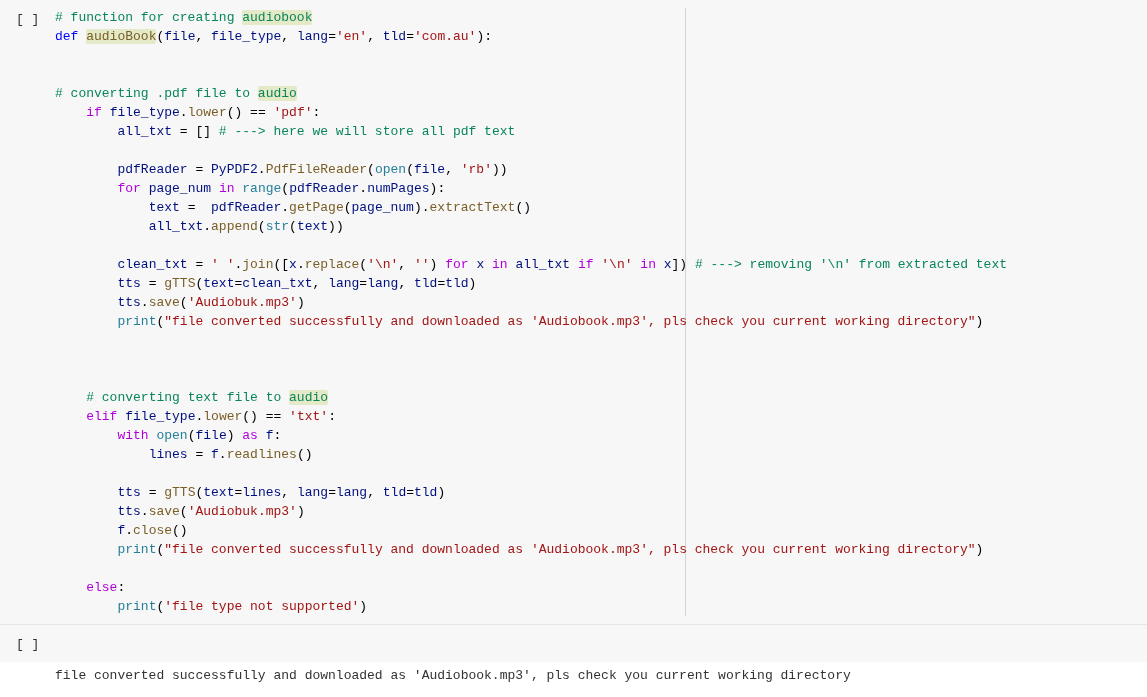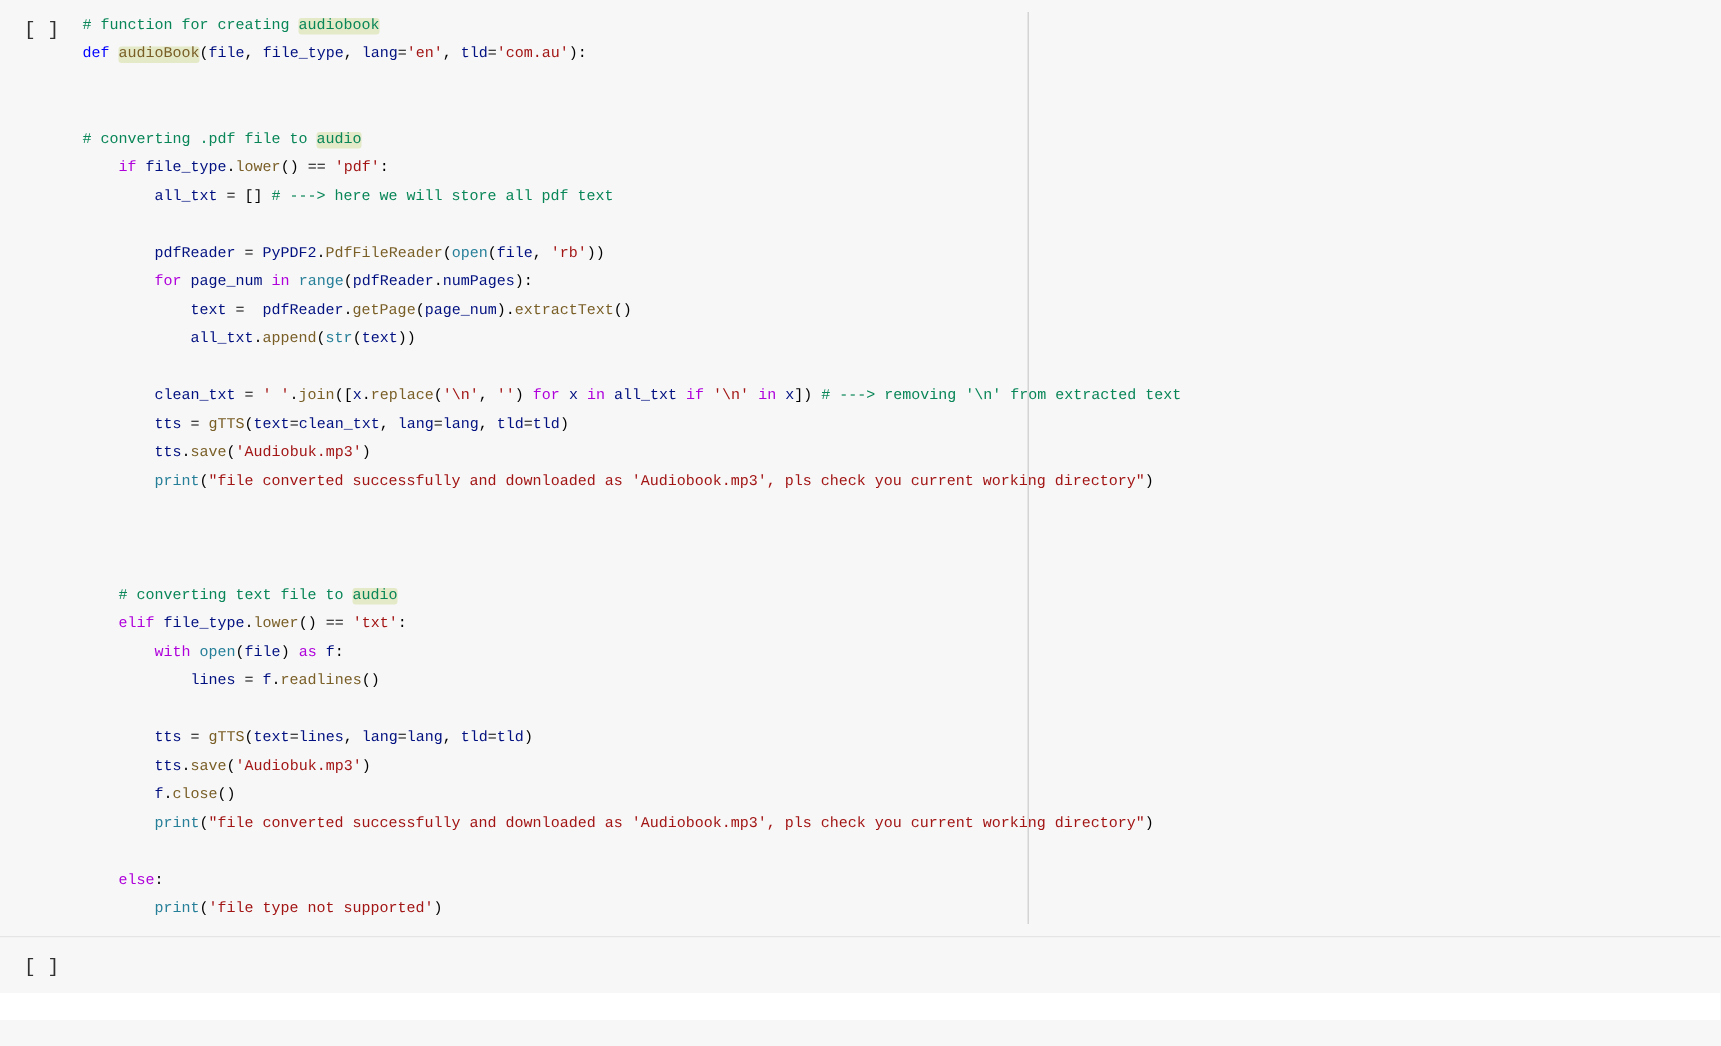--- a/index.html
+++ b/index.html
@@ -29,21 +29,21 @@
     font-family: Consolas, "Courier New", monospace;
     padding-top: 2px;
   }
   .code-area {
     flex: 1;
     position: relative;
     padding-right: 8px;
   }
   pre.code {
     font-family: Consolas, "Courier New", monospace;
-    font-size: 10px;
+    font-size: 13px;
     line-height: 19px;
     white-space: pre;
     position: relative;
   }
   .ruler {
     position: absolute;
     top: 0;
     bottom: 0;
     border-left: 1px solid #d4d4d4;
     left: 630px;
@@ -121,13 +121,16 @@
 </div>
 
 <div class="divider"></div>
 
 <div class="cell code-cell">
   <div class="gutter"><span>[ ]</span></div>
 </div>
 
 <div class="output-cell">
   <div class="gutter"><span></span></div>
+  <div class="code-area">
+    <pre class="output-text">file converted successfully and downloaded as 'Audiobook.mp3', pls check you current working directory</pre>
+  </div>
 </div>
 
 </body></html>

